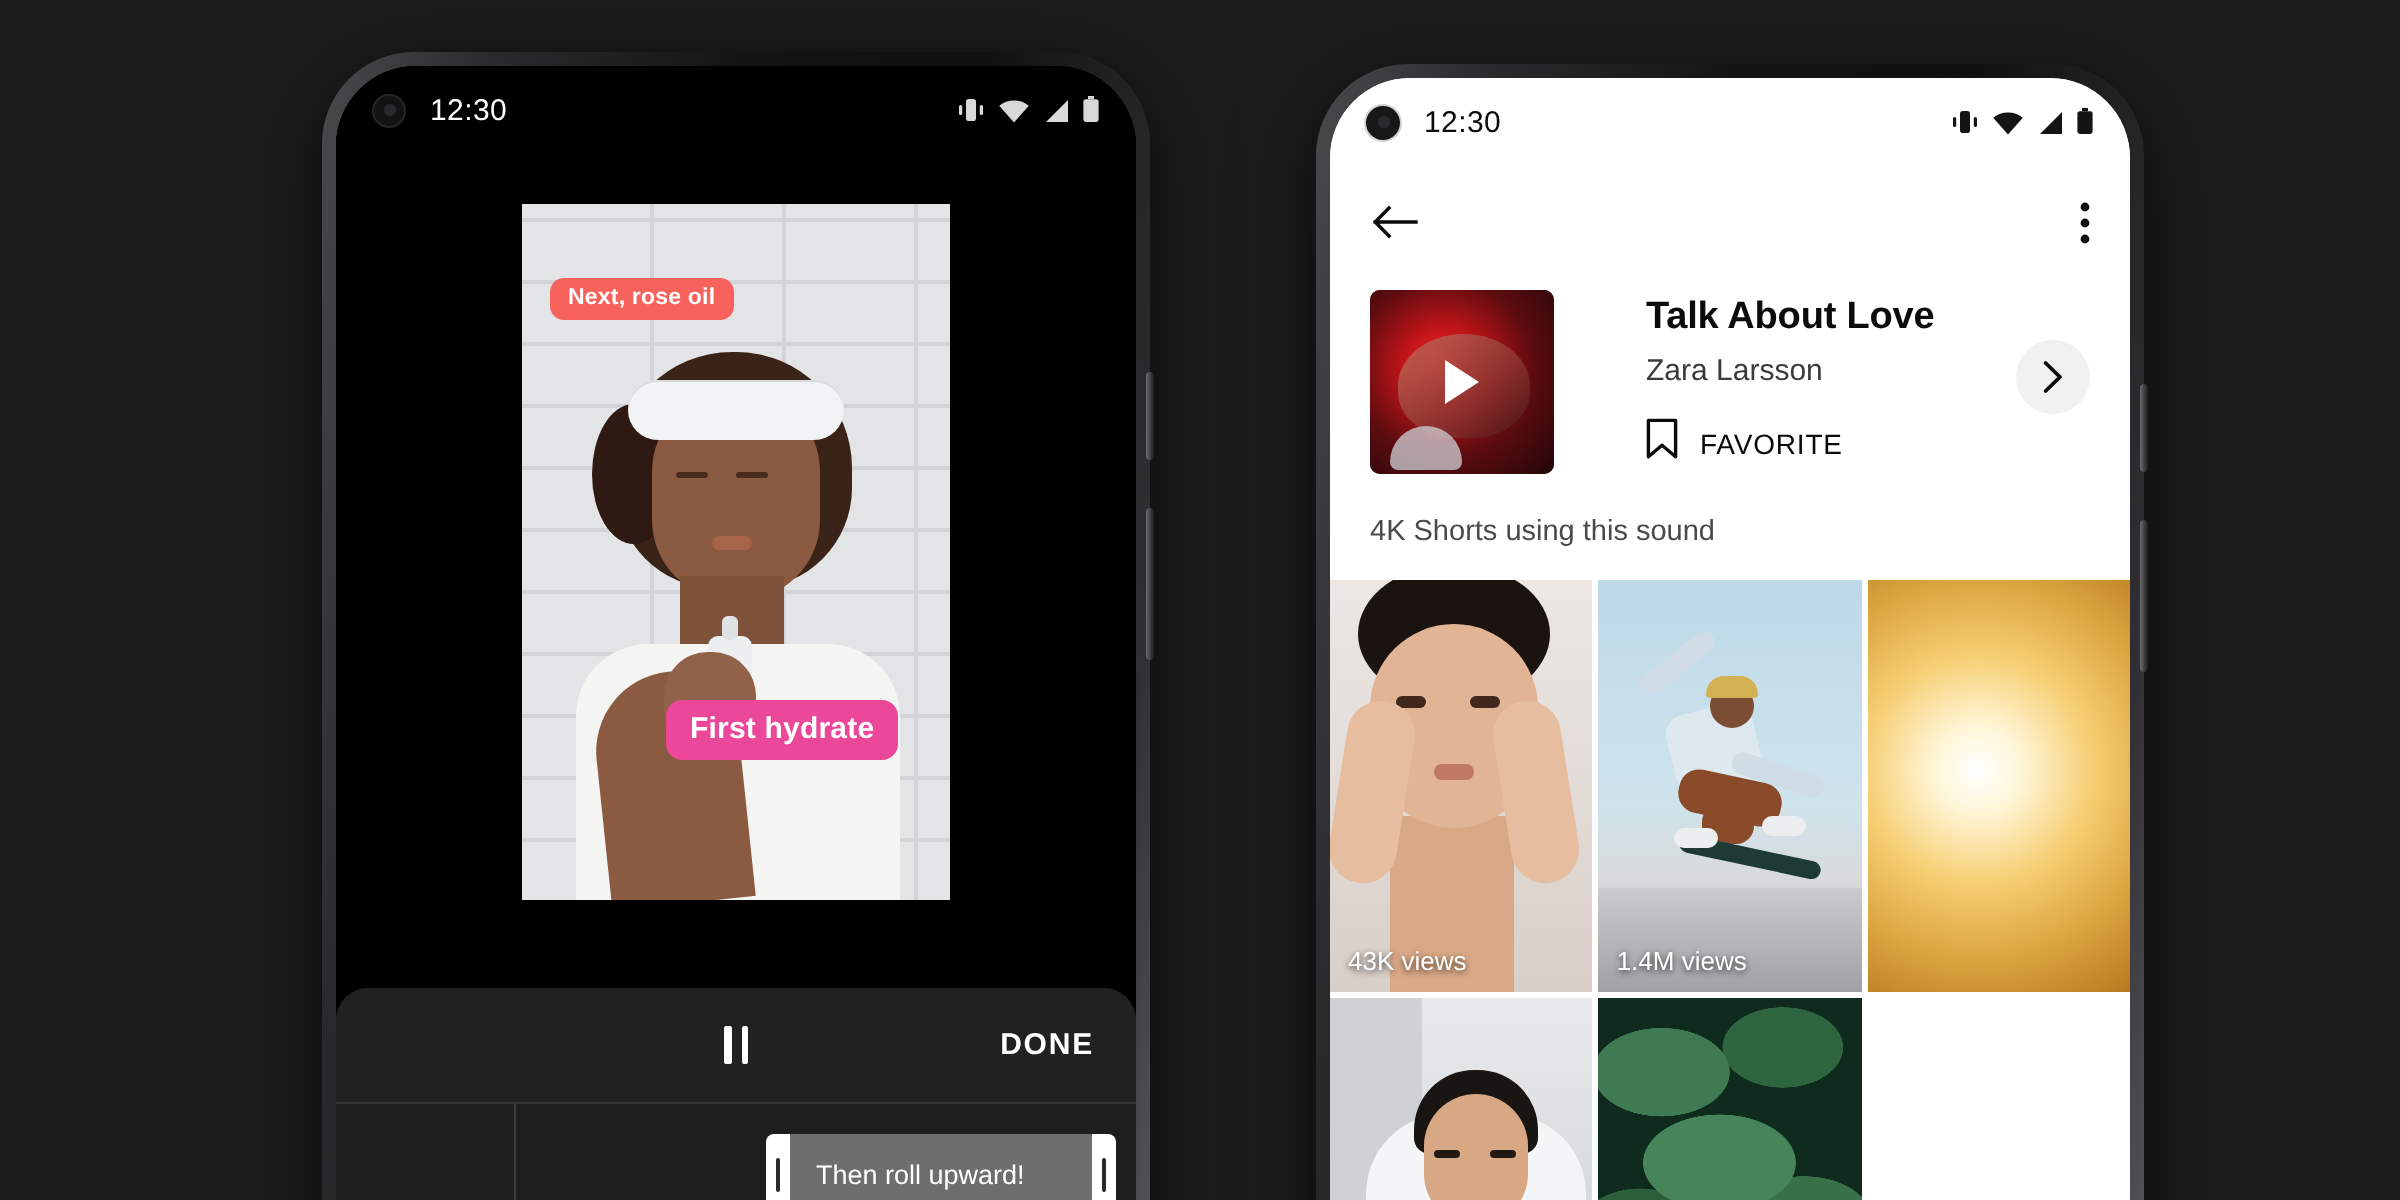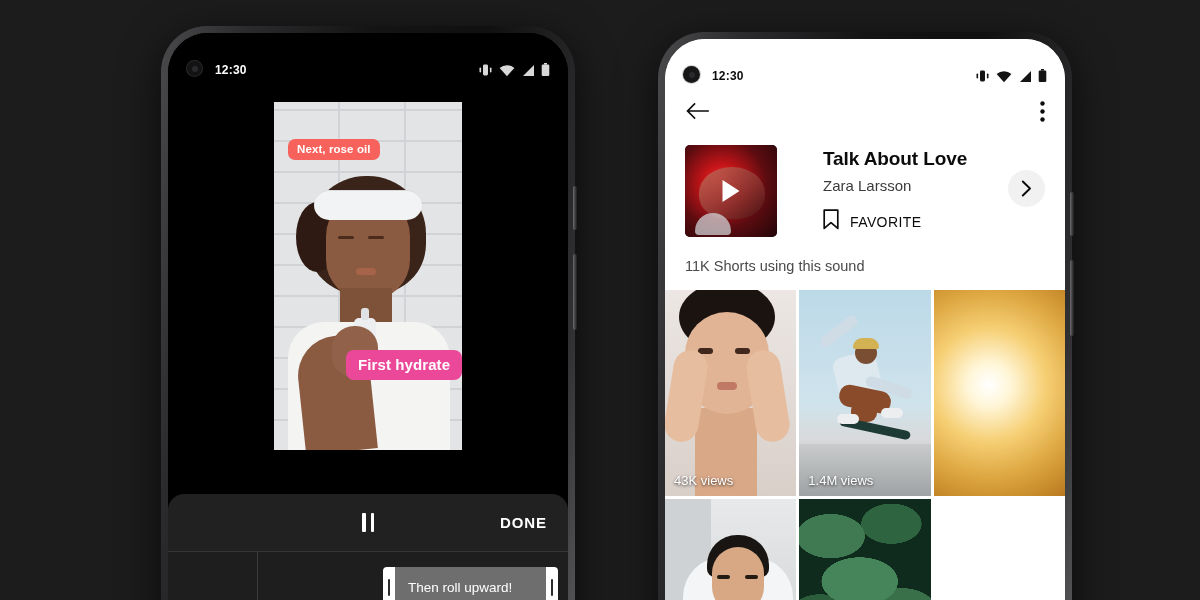--- a/index.html
+++ b/index.html
@@ -44,24 +44,24 @@
   #phone-right { left:658px; top:32px; width:414px; height:640px; }
   #phone-right .screen {
     position:absolute; inset:0;
     background:#fff;
     display:flex; flex-direction:column;
   }
 
   
   .statusbar {
     height:44px; flex:0 0 44px;
-    display:flex; align-items:flex-end;
+    display:flex; align-items:center;
     padding:0 18px;
     position:relative;
-    font-size:12px; font-weight:700;
+    font-size:15px; font-weight:400;
     letter-spacing:.2px;
   }
   .statusbar.dark { color:#fff; background:#000; }
   .statusbar.light { color:#0b0b0b; background:#fff; }
   .punch-hole {
     width:17px; height:17px; border-radius:50%;
     flex:0 0 17px;
   }
   .statusbar.dark .punch-hole { background:#131313; box-shadow:inset 0 0 0 1px #262626; }
   .statusbar.light .punch-hole { background:#171717; box-shadow:0 0 0 1px #d0d0d0; }
@@ -74,21 +74,21 @@
   
   .editor-video-wrap {
     flex:1 1 auto;
     position:relative;
     display:flex; align-items:flex-start; justify-content:center;
     padding-top:25px;
     background:#000;
     overflow:hidden;
   }
   .editor-video {
-    width:188px; height:348px;
+    width:214px; height:348px;
     position:relative;
     overflow:hidden;
     background:#d8d9db;
   }
   
   .bg-wall {
     position:absolute; inset:0;
     background:
       linear-gradient(#e3e4e6,#e3e4e6);
   }
@@ -520,21 +520,21 @@
             <span class="fav-label">FAVORITE</span>
           </div>
         </div>
         <div class="chev-btn">
           <svg width="11" height="17" viewBox="0 0 11 17">
               <path d="M1.8 1.5 9 8.5l-7.2 7" stroke="#0b0b0b" stroke-width="1.9" fill="none" stroke-linecap="round" stroke-linejoin="round"></path>
             </svg>
         </div>
       </div>
 
-      <div class="shorts-count">11K Shorts using this sound</div>
+      <div class="shorts-count">4K Shorts using this sound</div>
 
       <div class="grid">
         <div class="cell">
           <div class="art a1">
             <div class="h"></div>
               <div class="nk"></div>
               <div class="f"></div>
             <div class="e1"></div>
               <div class="e2"></div>
               <div class="m"></div>

